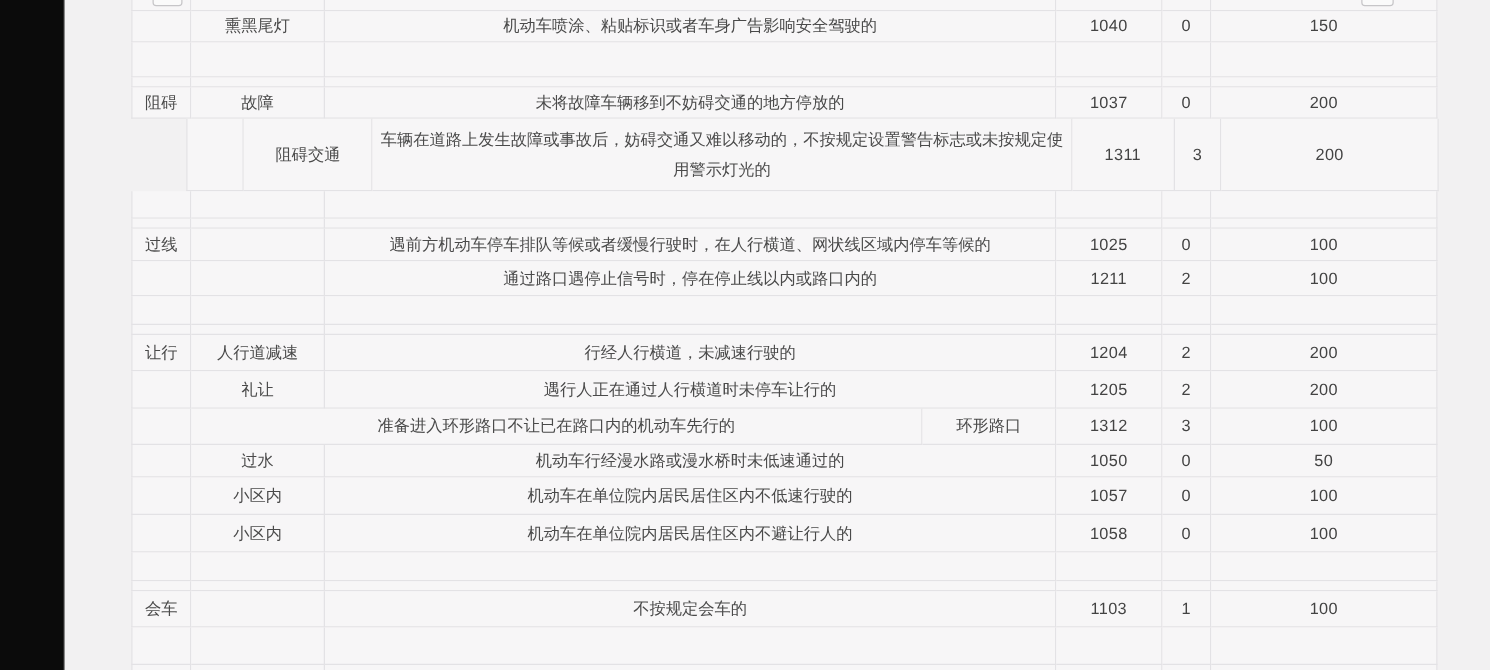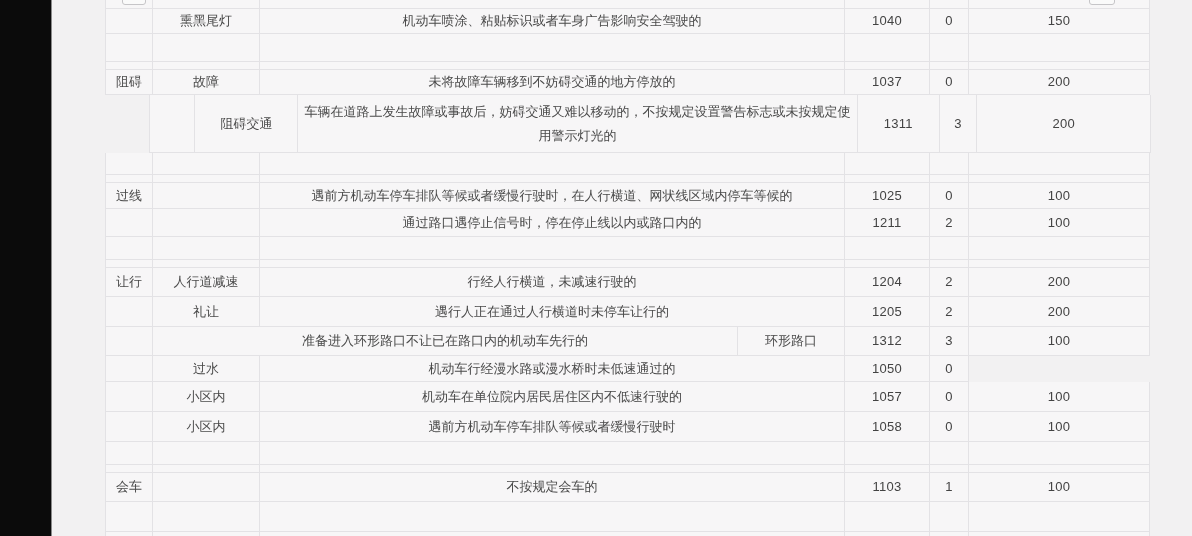--- a/index.html
+++ b/index.html
@@ -163,33 +163,34 @@
       <div class="t-cell num" style="width: 85px;">1312</div>
       <div class="t-cell num" style="width: 39px;">3</div>
       <div class="t-cell num" style="width: 181px;">100</div>
     </div>
     <div class="t-row" style="height: 26px;">
       <div class="t-cell first" style="width: 48px;"></div>
       <div class="t-cell" style="width: 107px;">过水</div>
       <div class="t-cell" style="width: 585px;">机动车行经漫水路或漫水桥时未低速通过的</div>
       <div class="t-cell num" style="width: 85px;">1050</div>
       <div class="t-cell num" style="width: 39px;">0</div>
+      <div class="t-cell num" style="width: 181px;">50</div>
     </div>
     <div class="t-row" style="height: 30px;">
       <div class="t-cell first" style="width: 48px;"></div>
       <div class="t-cell" style="width: 107px;">小区内</div>
       <div class="t-cell" style="width: 585px;">机动车在单位院内居民居住区内不低速行驶的</div>
       <div class="t-cell num" style="width: 85px; text-align: center;">1057</div>
       <div class="t-cell num" style="width: 39px;">0</div>
       <div class="t-cell num" style="width: 181px;">100</div>
     </div>
     <div class="t-row" style="height: 30px;">
       <div class="t-cell first" style="width: 48px;"></div>
       <div class="t-cell" style="width: 107px;">小区内</div>
-      <div class="t-cell" style="width: 585px;">遇前方机动车停车排队等候或者缓慢行驶时</div>
+      <div class="t-cell" style="width: 585px;">机动车在单位院内居民居住区内不避让行人的</div>
       <div class="t-cell num" style="width: 85px;">1058</div>
       <div class="t-cell num" style="width: 39px;">0</div>
       <div class="t-cell num" style="width: 181px;">100</div>
     </div>
     <div class="t-row" style="height: 23px;">
       <div class="t-cell first" style="width: 48px;"></div>
       <div class="t-cell" style="width: 107px;"></div>
       <div class="t-cell" style="width: 585px;"></div>
       <div class="t-cell num" style="width: 85px;"></div>
       <div class="t-cell num" style="width: 39px;"></div>

